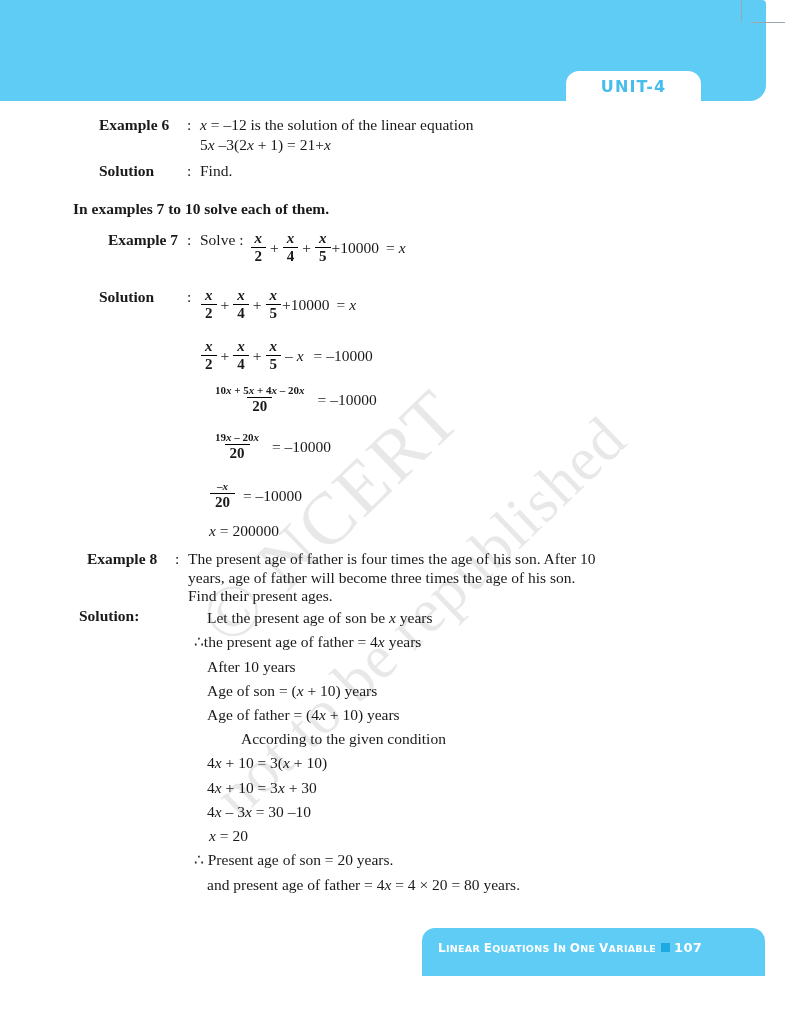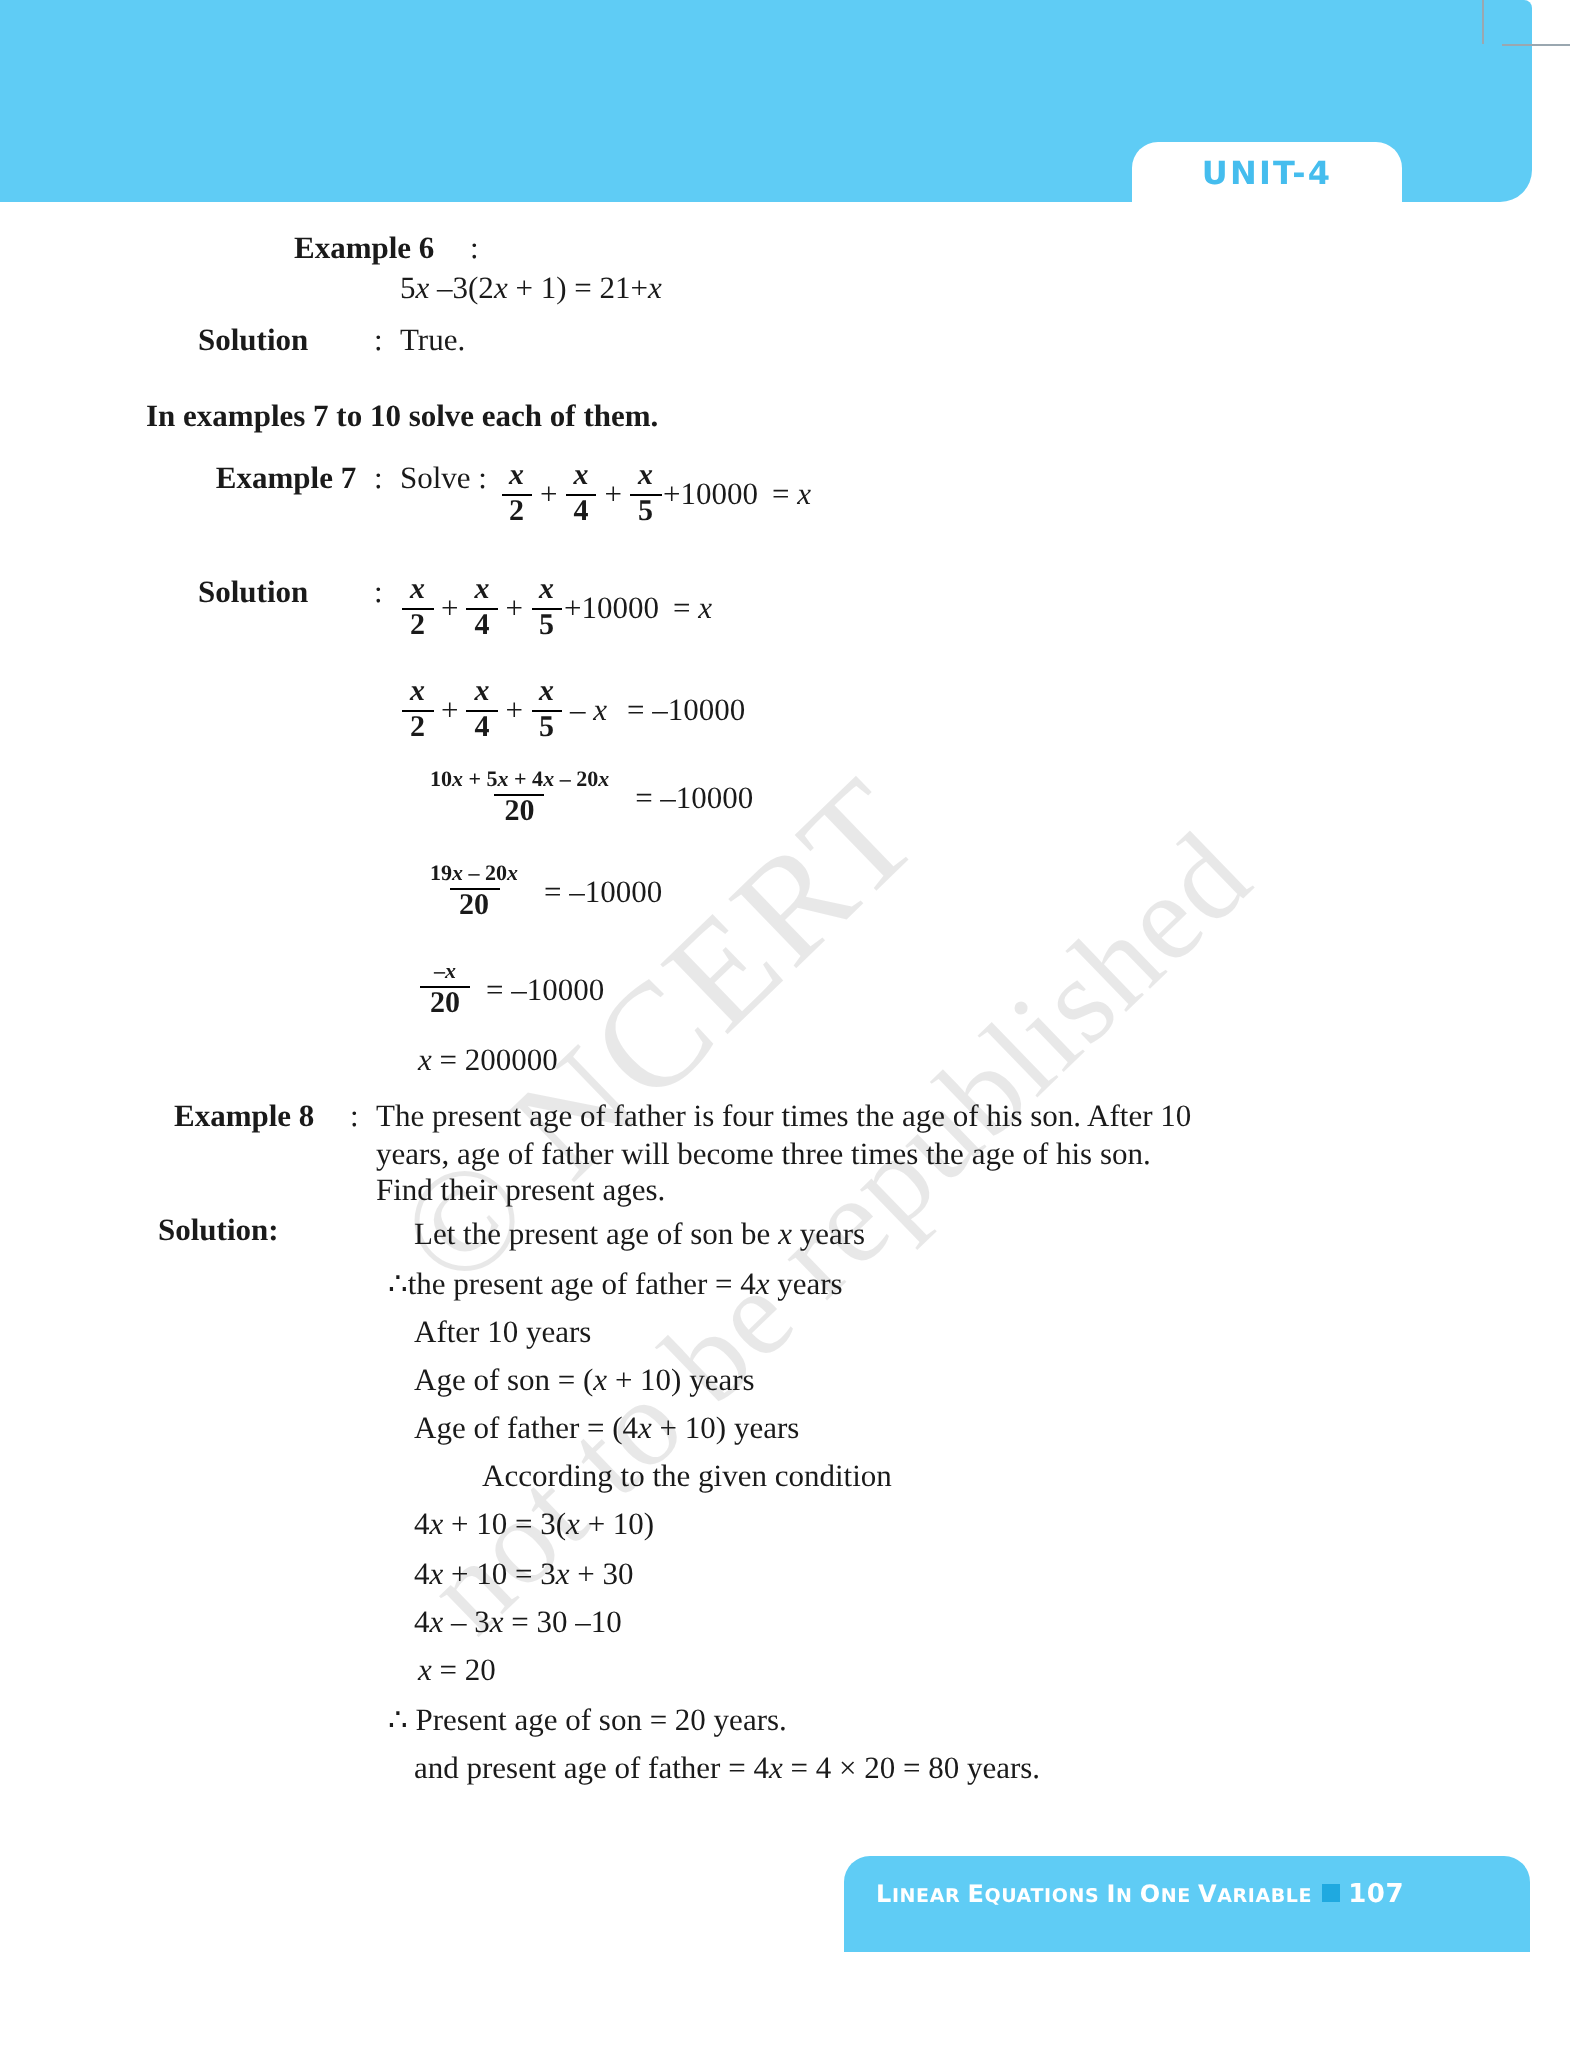--- a/index.html
+++ b/index.html
@@ -224,32 +224,33 @@
   <div class="crop-mark cm-h-br"></div>
   <div class="crop-mark cm-v-br"></div>
 
   <div class="watermark">
     <div class="wm-line wm-a">© NCERT</div>
     <div class="wm-line wm-b">not to be republished</div>
   </div>
 
   <div class="content">
 
-    <div class="row" style="left:99px; top:116px;margin-left:48px;">
+    <div class="row" style="left:99px; top:116px;">
       <span class="lbl" style="width:88px;">Example 6</span>
       <span class="colon" style="width:13px;">:</span>
+      <span class="txt"><i class="v">x</i><span> = –12 is the solution of the linear equation</span></span>
     </div>
     <div class="row" style="left:200px; top:136px;">
       <span class="txt">5<i class="v">x</i> –3(2<i class="v">x</i> + 1) = 21+<i class="v">x</i></span>
     </div>
 
     <div class="row" style="left:99px; top:162px;">
       <span class="lbl" style="width:88px;">Solution</span>
       <span class="colon" style="width:13px;">:</span>
-      <span class="txt">True.</span>
+      <span class="txt">Find.</span>
     </div>
 
     <div class="row" style="left:73px; top:200px;">
       <span class="bold-head">In examples 7 to 10 solve each of them.</span>
     </div>
 
     <div class="row" style="left:99px; top:231px;">
       <span class="lbl" style="width:88px;text-align:center;">Example 7</span>
       <span class="colon" style="width:13px;">:</span>
       <span class="txt" style="padding-right:6px;">Solve :</span>

